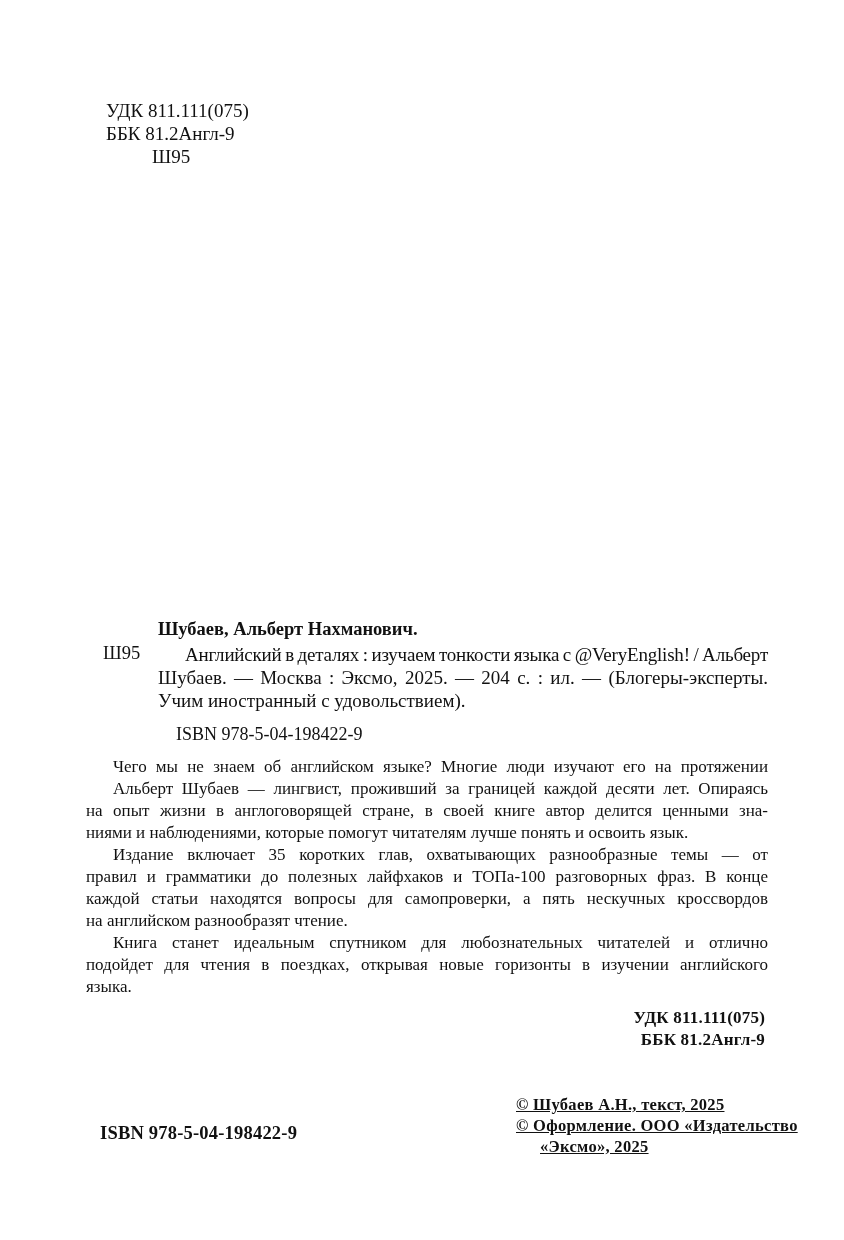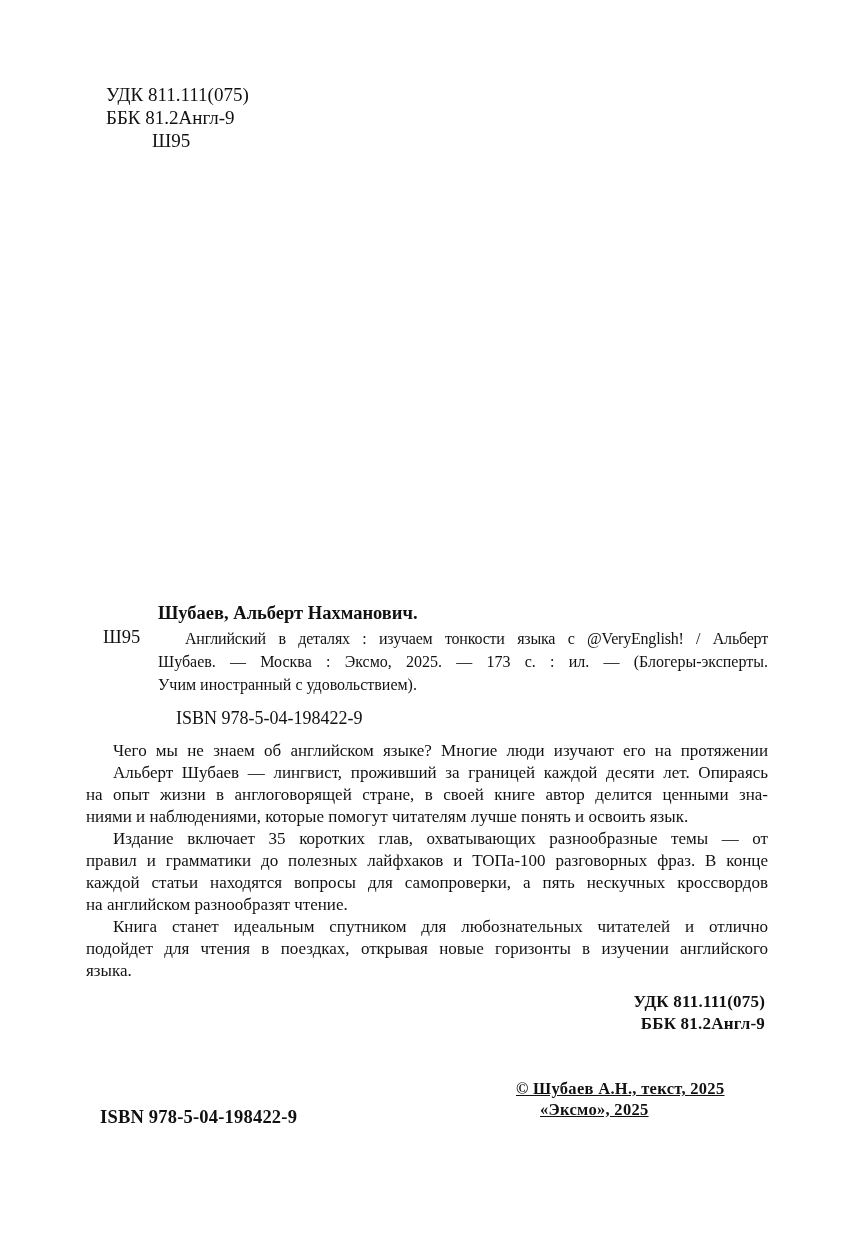--- a/index.html
+++ b/index.html
@@ -9,21 +9,21 @@
   }
   .page {
     position: relative;
     width: 844px;
     height: 1240px;
     background: #ffffff;
     font-family: "Liberation Serif", "DejaVu Serif", serif;
     color: #111111;
     overflow: hidden;
   }
-  .abs { position: absolute; }
+  .abs { position: absolute; margin-top: 16px; }
 
   
   .line {
     font-size: 18px;
     line-height: 22px;
     white-space: nowrap;
   }
   
   .just {
     text-align: justify;
@@ -35,21 +35,21 @@
   .top-codes .code-shift { padding-left: 46px; }
 
   .author-heading {
     font-size: 18.5px;
     font-weight: bold;
     white-space: nowrap;
   }
   .margin-code { font-size: 18.5px; white-space: nowrap; }
 
   .biblio { width: 610px; }
-  .biblio .line { font-size: 16px; line-height: 23px; }
+  .biblio .line { font-size: 19px; line-height: 23px; }
   .biblio .tight { word-spacing: -1.5px; letter-spacing: -0.2px; }
 
   .isbn-top { font-size: 18px; white-space: nowrap; }
 
   .annotation { width: 682px; }
   .annotation .line { font-size: 17px; line-height: 22px; font-family: Liberation Serif, serif; }
 
   .bottom-codes {
     text-align: right;
     font-weight: bold;
@@ -77,21 +77,21 @@
     <div class="line">ББК 81.2Англ-9</div>
     <div class="line code-shift">Ш95</div>
   </div>
 
   <div class="abs author-heading" style="left:158px; top:603px;">Шубаев, Альберт Нахманович.</div>
 
   <div class="abs margin-code" style="left:103px; top:627px;">Ш95</div>
 
   <div class="abs biblio" style="left:158px; top:627px;">
     <div class="line just tight indent">Английский в деталях : изучаем тонкости языка с @VeryEnglish! / Альберт</div>
-    <div class="line just">Шубаев. — Москва : Эксмо, 2025. — 173 с. : ил. — (Блогеры-эксперты.</div>
+    <div class="line just">Шубаев. — Москва : Эксмо, 2025. — 204 с. : ил. — (Блогеры-эксперты.</div>
     <div class="line">Учим иностранный с удовольствием).</div>
   </div>
 
   <div class="abs isbn-top" style="left:176px; top:708px;">ISBN 978-5-04-198422-9</div>
 
   <div class="abs annotation" style="left:86px; top:740px;">
     <div class="line just indent">Чего мы не знаем об английском языке? Многие люди изучают его на протяжении</div>
 
     <div class="line just indent">Альберт Шубаев — лингвист, проживший за границей каждой десяти лет. Опираясь</div>
     <div class="line just">на опыт жизни в англоговорящей стране, в своей книге автор делится ценными зна-</div>
@@ -107,18 +107,19 @@
     <div class="line">языка.</div>
   </div>
 
   <div class="abs bottom-codes" style="right:79px; top:991px;">
     <div class="line">УДК 811.111(075)</div>
     <div class="line">ББК 81.2Англ-9</div>
   </div>
 
   <div class="abs copyright" style="left:516px; top:1078px;">
     <div class="line">© Шубаев А.Н., текст, 2025</div>
+    <div class="line">© Оформление. ООО «Издательство</div>
     <div class="line cont">«Эксмо», 2025</div>
   </div>
 
   <div class="abs isbn-bottom" style="left:100px; top:1107px;">ISBN 978-5-04-198422-9</div>
 
 </div>
 
 </body></html>

